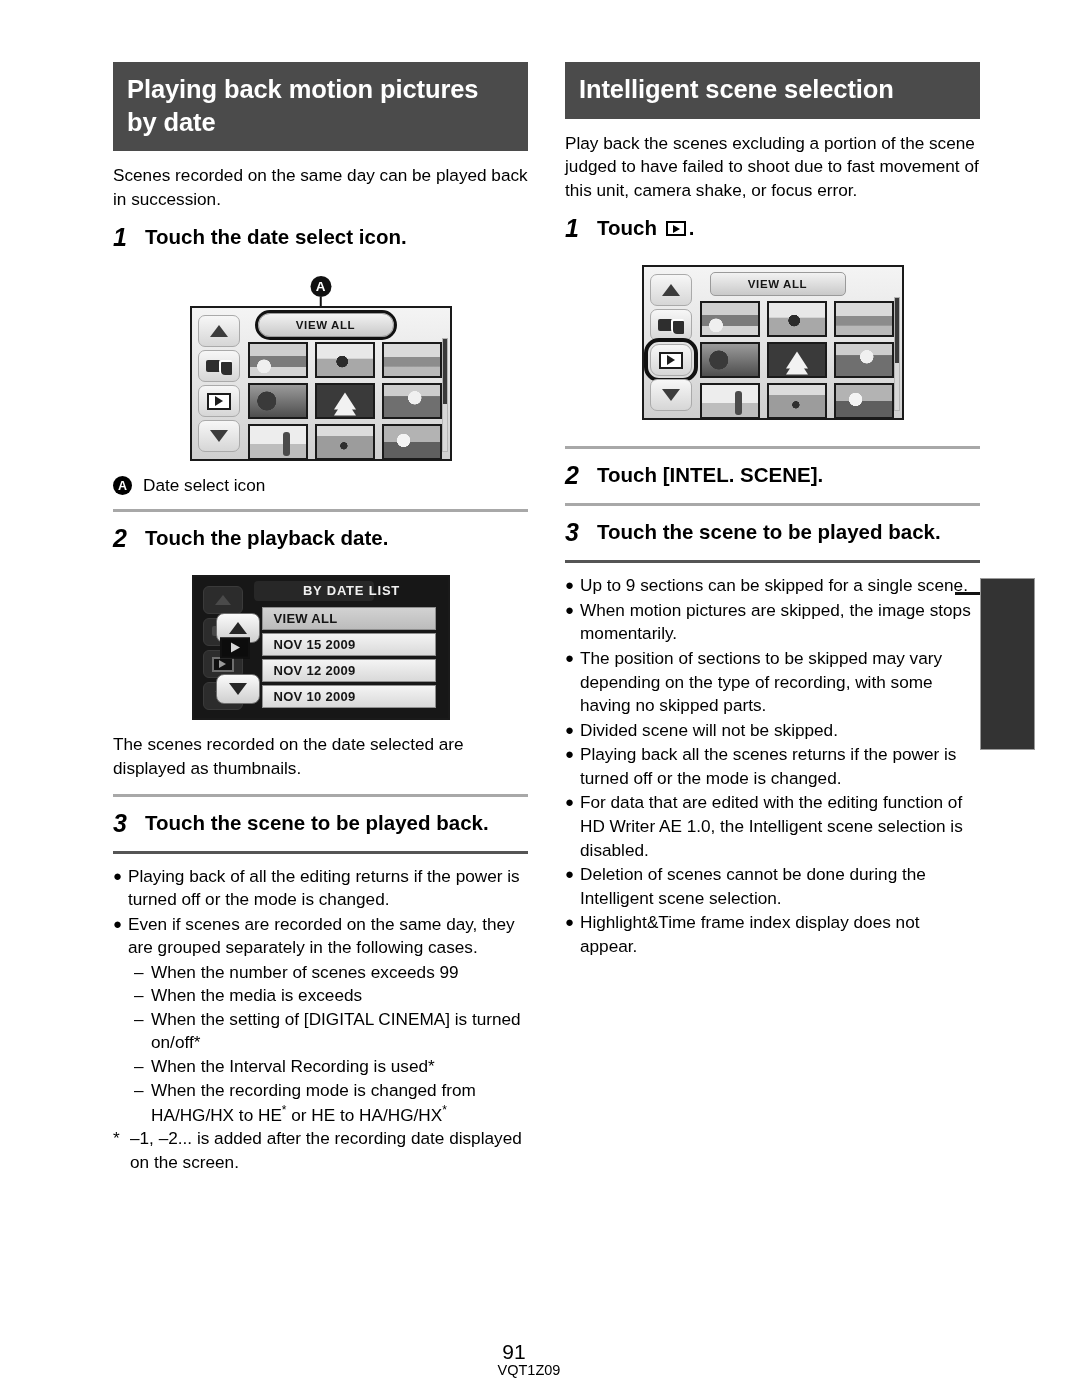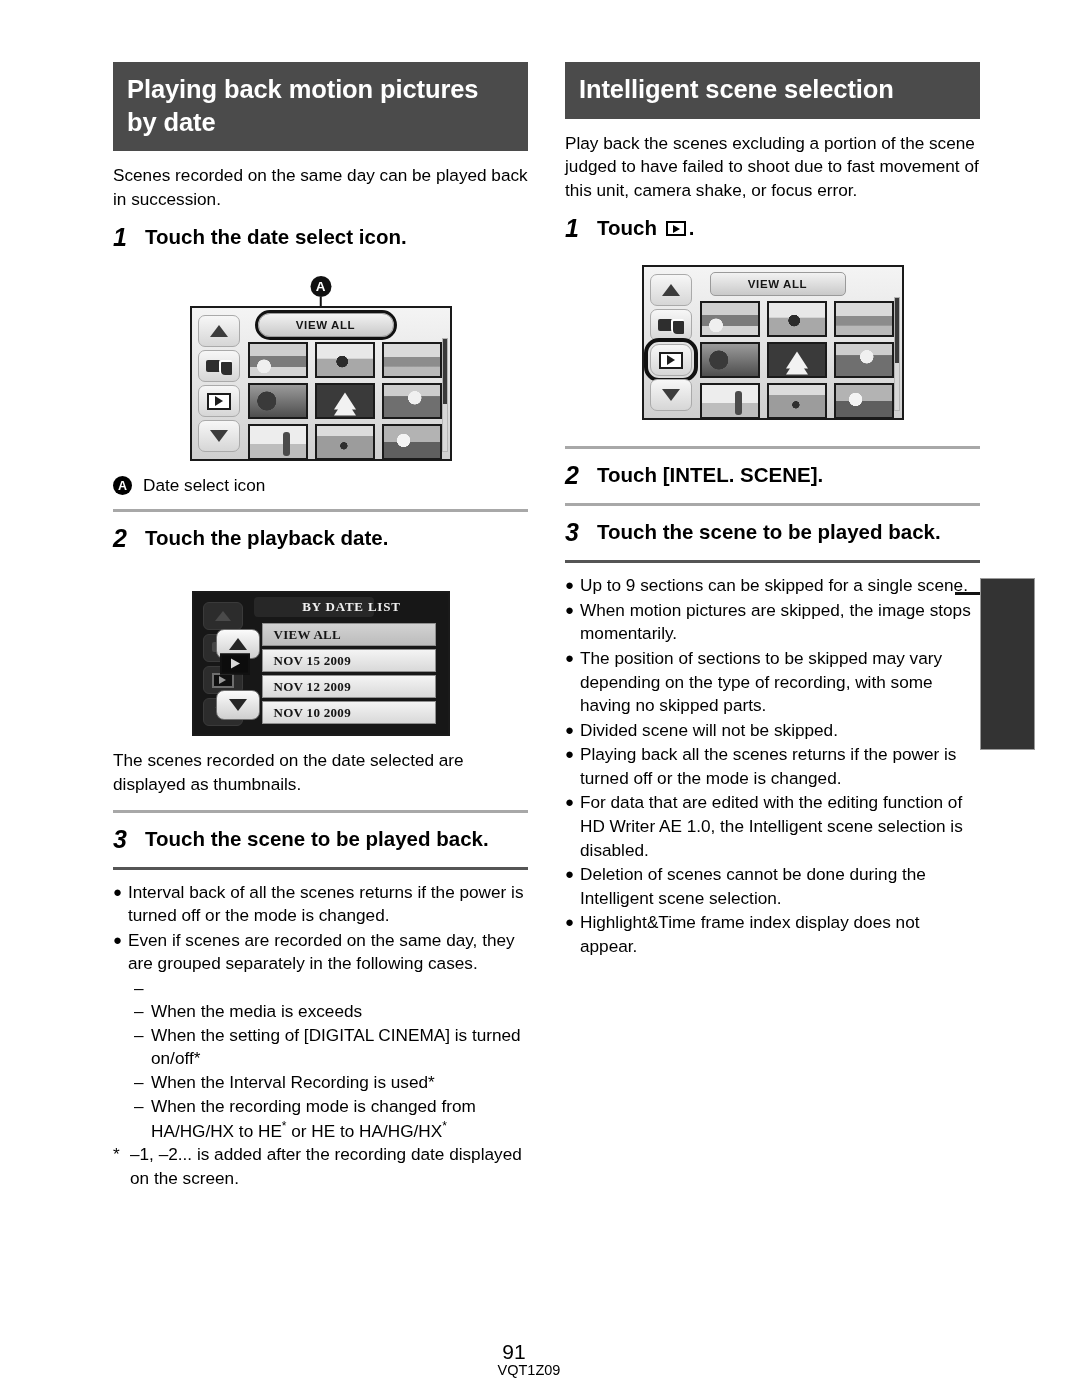--- a/index.html
+++ b/index.html
@@ -653,21 +653,21 @@
       <div>Date select icon</div>
     </div>
 
     <div class="rule"></div>
 
     <div class="step">
       <div class="step-num">2</div>
       <div class="step-text">Touch the playback date.</div>
     </div>
 
-    <div style="margin-top:38px;font-family:Liberation Serif, serif;">
+    <div style="margin-top:22px;">
       <div class="device-dark" style="width:258px;height:145px;">
         <div class="dark-dim-rail">
           <div class="dim-btn">
             <div class="dim-tri-up"></div>
           </div>
           <div class="dim-btn">
             <div class="dim-cam"></div>
           </div>
           <div class="dim-btn">
             <div class="dim-play"></div>
@@ -706,28 +706,29 @@
     <div class="step">
       <div class="step-num">3</div>
       <div class="step-text">Touch the scene to be played back.</div>
     </div>
 
     <div class="rule-dark"></div>
 
     <div class="bullets">
       <div class="bullet">
         <div class="dot">●</div>
-        <div>Interval back of all the scenes returns if the power is turned off or the mode is changed.</div>
+        <div>Playing back of all the editing returns if the power is turned off or the mode is changed.</div>
       </div>
       <div class="bullet">
         <div class="dot">●</div>
         <div>Even if scenes are recorded on the same day, they are grouped separately in the following cases.</div>
       </div>
       <div class="subitem">
         <div class="dash">–</div>
+        <div>When the number of scenes exceeds 99</div>
       </div>
       <div class="subitem">
         <div class="dash">–</div>
         <div>When the media is exceeds</div>
       </div>
       <div class="subitem">
         <div class="dash">–</div>
         <div>When the setting of [DIGITAL CINEMA] is turned on/off*</div>
       </div>
       <div class="subitem">

